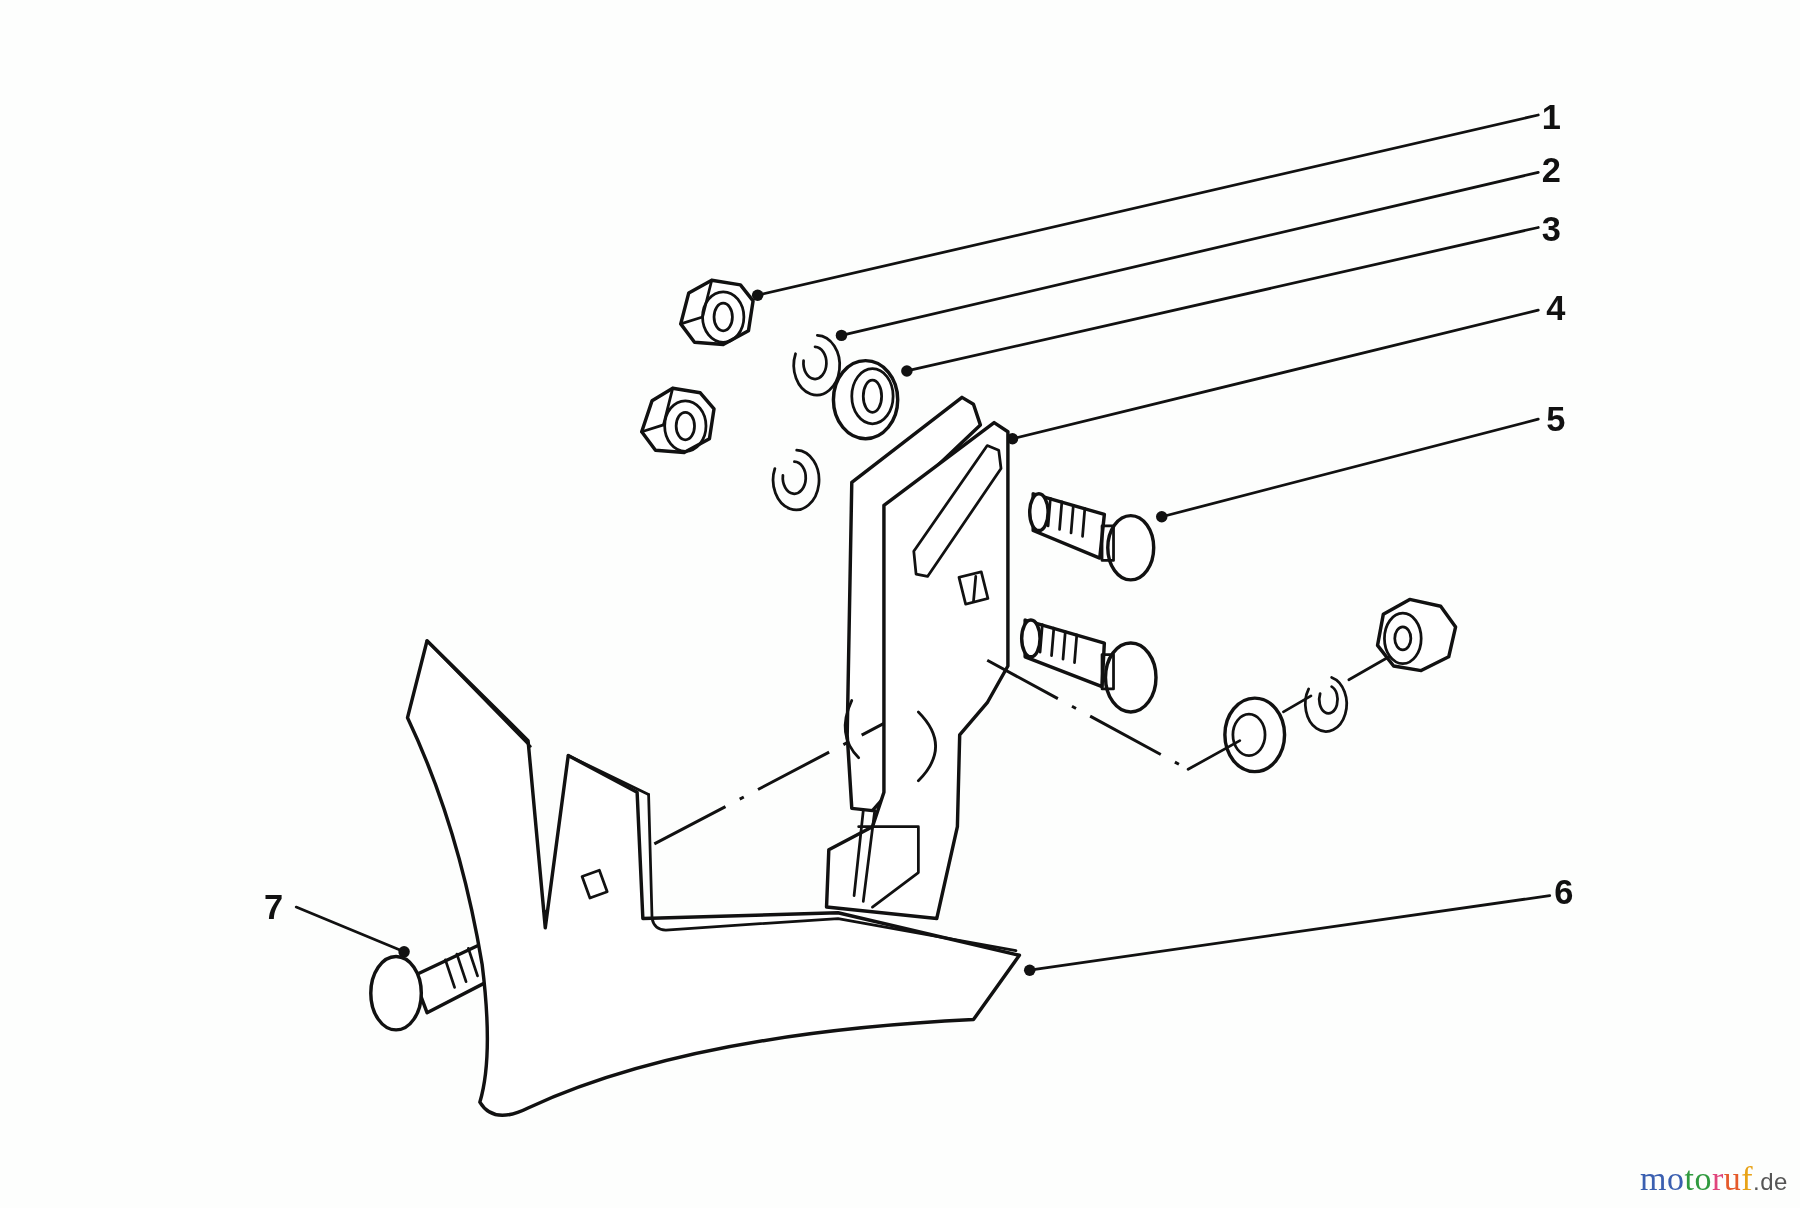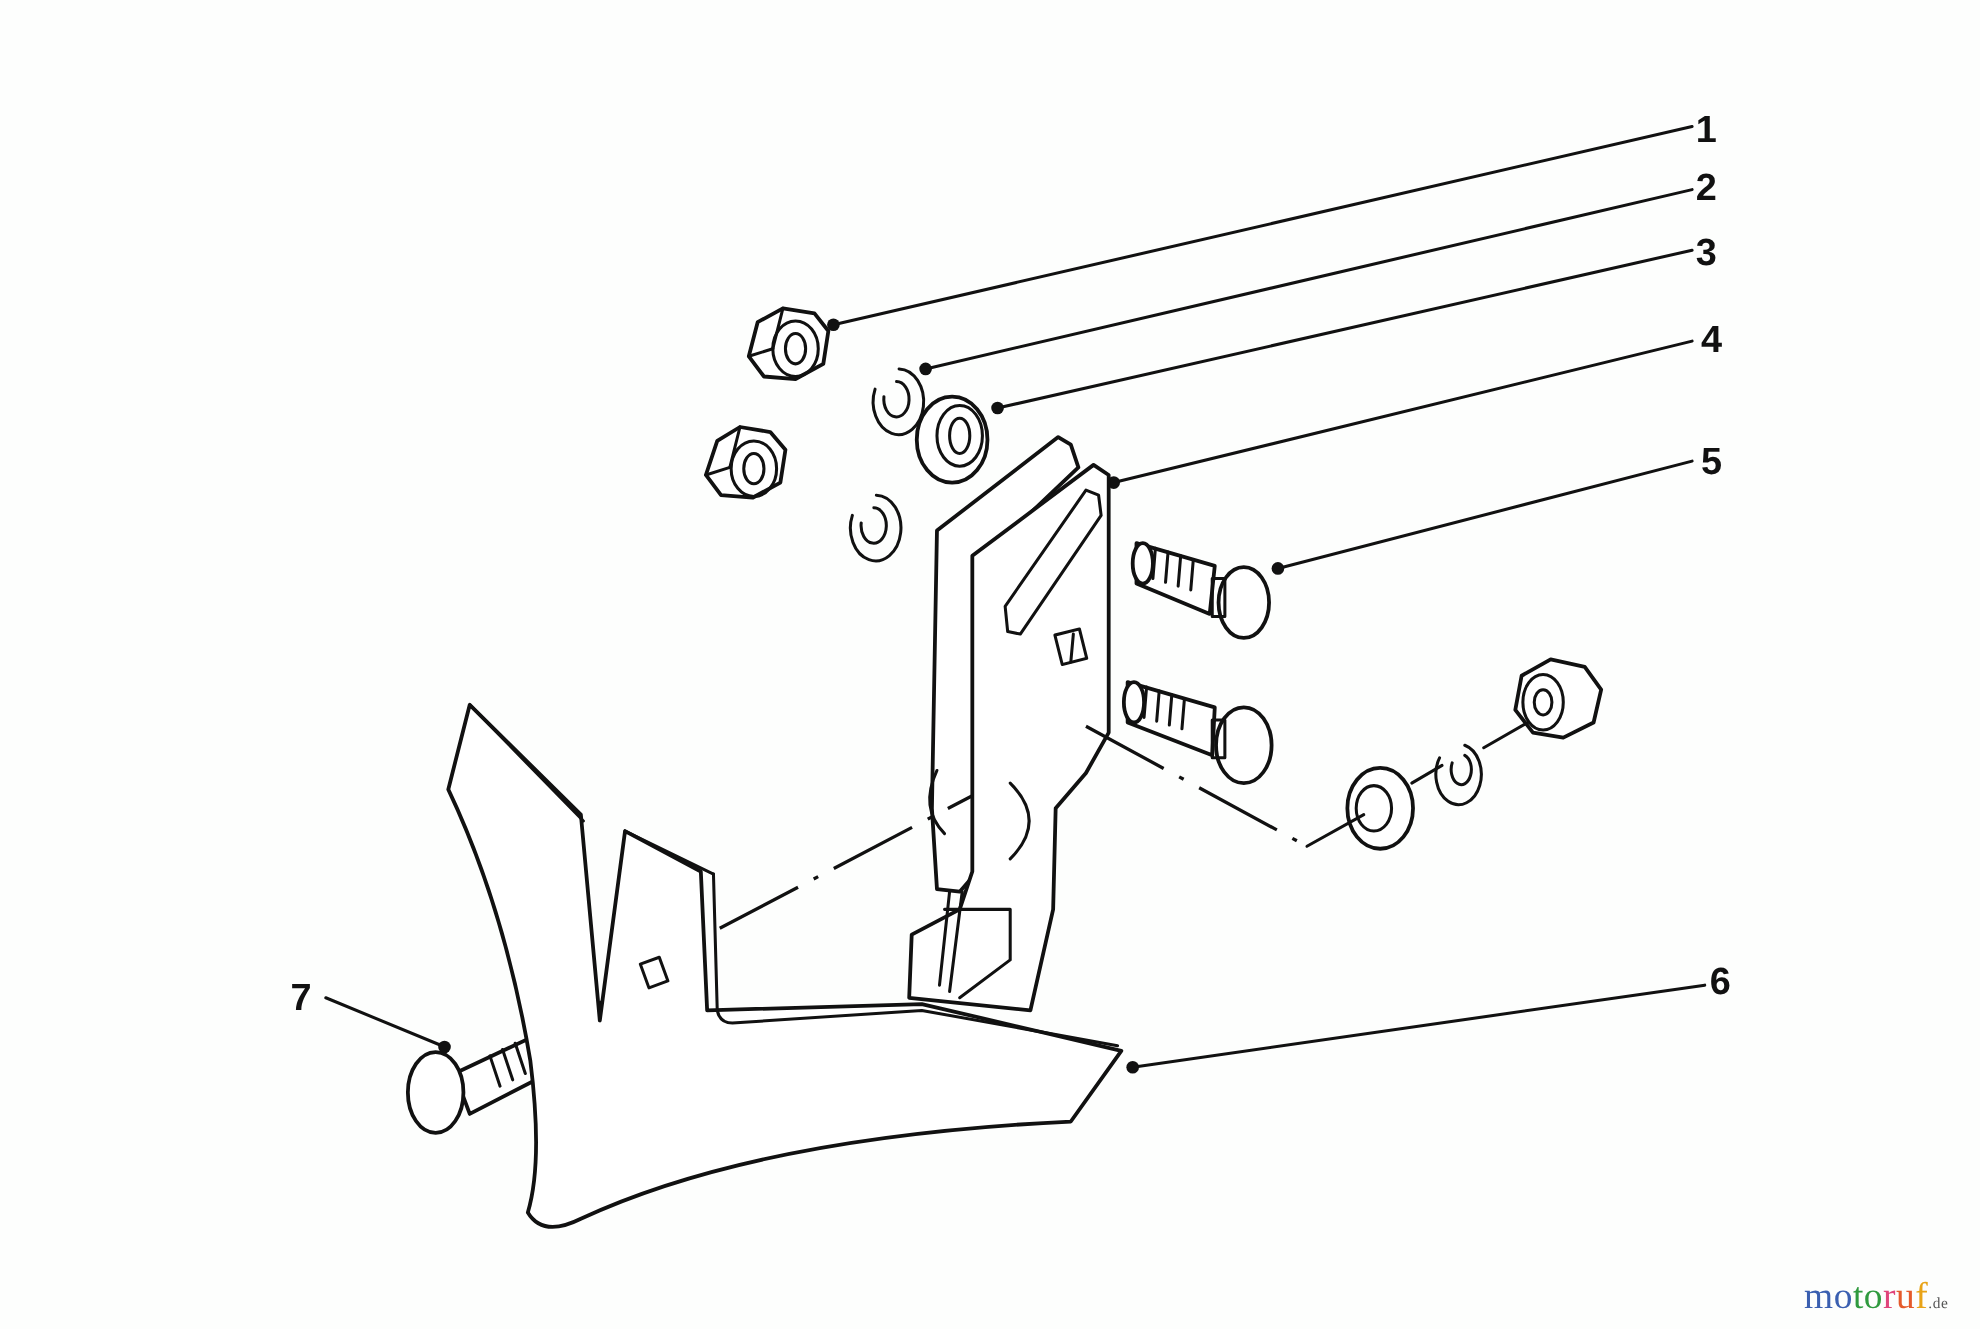--- a/index.html
+++ b/index.html
@@ -5,21 +5,21 @@
     html, body { margin: 0; padding: 0; background: #fdfefd; }
     body { width: 1800px; height: 1208px; position: relative; overflow: hidden; font-family: "Liberation Sans", sans-serif; }
     #diagram { position: absolute; left: 0; top: 0; width: 1800px; height: 1208px; }
     svg { display: block; }
     .thin { fill: none; stroke: #111; stroke-width: 2.4; stroke-linecap: round; stroke-linejoin: round; }
     .fillw { fill: #fff; stroke: #111; stroke-width: 3; stroke-linejoin: round; }
     .dot { fill: #111; }
     .lbl { font-family: "Liberation Sans", sans-serif; font-weight: bold; font-size: 30px; fill: #111; }
     .dash { fill: none; stroke: #111; stroke-width: 2.6; stroke-dasharray: 70 14 4 14; }
     #logo { position: absolute; left: 1640px; top: 1160px; font-family: "Liberation Serif", serif; font-size: 34px; letter-spacing: 0.5px; }
-    #logo .suf { font-size: 14px; color: #555; font-family: Liberation Serif, serif; }
+    #logo .suf { font-size: 24px; color: #555; font-family: Liberation Sans, sans-serif; }
   </style>
 </head>
 <body>
 
 <div id="diagram">
 <svg width="1800" height="1208" viewBox="0 0 1568 1052" xmlns="http://www.w3.org/2000/svg">
 
   <g>
     <line class="thin" x1="660" y1="257" x2="1340" y2="100"></line>
     <circle class="dot" cx="660" cy="257" r="5"></circle>

